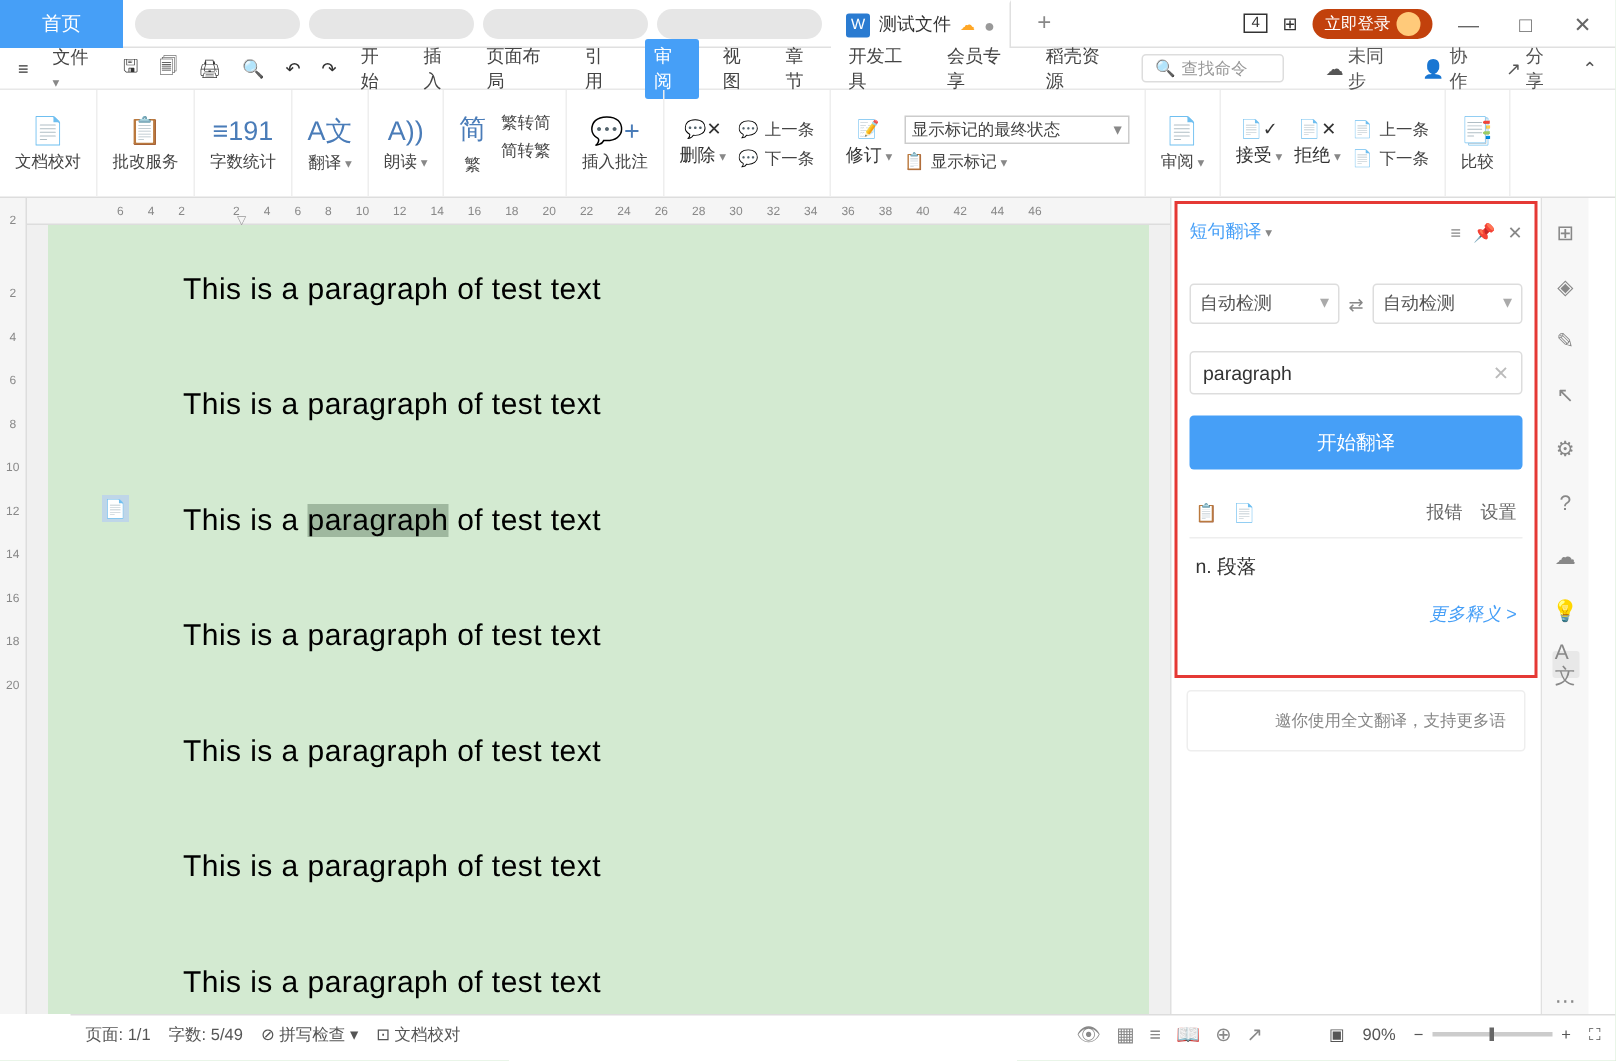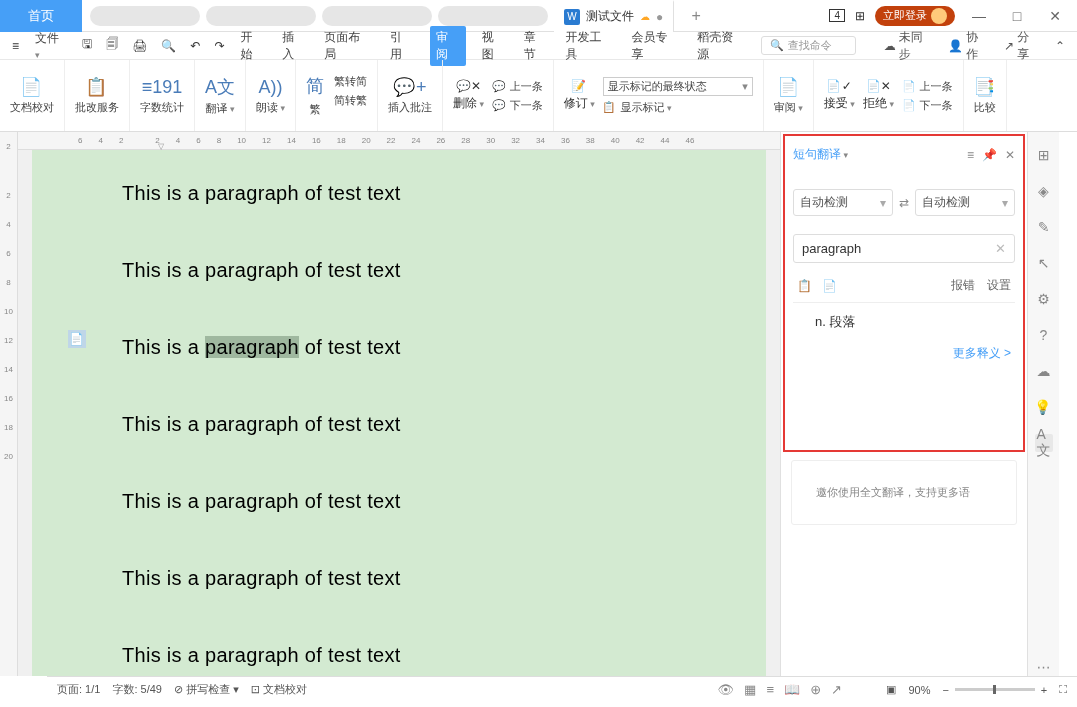--- a/index.html
+++ b/index.html
@@ -51,32 +51,32 @@
 .para { font-size: 20px; color: #000; margin-bottom: 54px; font-family: "Segoe UI", sans-serif; letter-spacing: 0.3px; }
 .sel { background: #9fb89f; }
 .para-marker { position: absolute; left: 36px; top: 180px; width: 18px; height: 18px; background: #bfd6e8; display: flex; align-items: center; justify-content: center; }
 
 
 .sidepanel { width: 247px; background: #fff; border-left: 1px solid #e0e0e0; position: relative; }
 .sp-header-icons { display: flex; gap: 8px; color: #888; }
 .sp-redbox { border: 2px solid #e53935; margin: 2px; padding: 10px 8px 8px; position: absolute; top: 0; left: 0; right: 0; height: 318px;}
 .sp-header-inner { display: flex; align-items: center; justify-content: space-between; margin-bottom: 26px; }
 .lang-row { display: flex; align-items: center; gap: 6px; margin-bottom: 18px; }
-.lang-sel { border: 1px solid #ddd; border-radius: 3px; padding: 4px 6px; font-size: 12px; flex: 1; display: flex; justify-content: space-between; align-items: center; color: #555; }
+.lang-sel { border: 1px solid #ddd; border-radius: 3px; padding: 4px 6px; font-size: 12px; flex: 1; display: flex; justify-content: space-between; align-items: flex-start; color: #555; }
 .swap { color: #888; font-size: 12px; }
 .trans-input { border: 1px solid #ddd; border-radius: 3px; padding: 6px 8px; font-size: 13px; color: #333; display: flex; justify-content: space-between; align-items: center; margin-bottom: 14px; }
 .trans-input .clear { color: #bbb; }
 .trans-btn { background: #469ff7; color: #fff; text-align: center; padding: 9px 0; border-radius: 3px; font-size: 13px; margin-bottom: 20px; }
 .result-tools { display: flex; justify-content: space-between; align-items: center; padding: 0 4px 8px; border-bottom: 1px solid #eee; }
 .result-tools-l { display: flex; gap: 10px; color: #999; }
 .result-tools-r { display: flex; gap: 12px; color: #666; font-size: 12px; }
-.result-text { padding: 10px 4px; font-size: 13px; color: #333; margin-left: 18px; }
-.more-link { text-align: right; color: #469ff7; font-size: 12px; padding: 4px; }
+.result-text { padding: 10px 4px; font-size: 13px; color: #333; }
+.more-link { text-align: right; color: #469ff7; font-size: 12px; padding: 4px; font-style: italic; }
 .source-note { text-align: right; color: #bbb; font-size: 11px; padding-right: 10px; margin-top: 160px; }
-.invite-box { border: 1px solid #eee; margin: 10px; padding: 24px; font-size: 11px; color: #888; text-align: left; border-radius: 3px; }
+.invite-box { border: 1px solid #eee; margin: 10px; padding: 12px; font-size: 11px; color: #888; text-align: right; border-radius: 3px; }
 
 
 .iconrail { width: 32px; background: #f7f7f7; border-left: 1px solid #e0e0e0; display: flex; flex-direction: column; align-items: center; gap: 18px; padding-top: 14px; color: #888; font-size: 14px; }
 .iconrail .ir { width: 18px; height: 18px; display: flex; align-items: center; justify-content: center; }
 .iconrail .ir.active { background: #e8e8e8; border-radius: 2px; padding: 2px; }
 
 
 .statusbar { height: 26px; border-top: 1px solid #ddd; display: flex; align-items: center; padding: 0 10px; font-size: 11px; color: #555; gap: 12px; margin-left: 47px; }
 .statusbar .sb-mid { flex: 1; }
 .statusbar .sb-icons { display: flex; gap: 10px; color: #888; font-size: 13px; }
@@ -317,20 +317,21 @@
         <span class="swap">⇄</span>
         <div class="lang-sel">
             <span>自动检测</span>
             <span style="color:#aaa">▾</span>
           </div>
       </div>
       <div class="trans-input">
         <span>paragraph</span>
         <span class="clear">✕</span>
       </div>
+      <div class="trans-btn">开始翻译</div>
       <div class="result-tools">
         <div class="result-tools-l">
           <span>📋</span>
           <span>📄</span>
         </div>
         <div class="result-tools-r">
           <span>报错</span>
           <span>设置</span>
         </div>
       </div>

